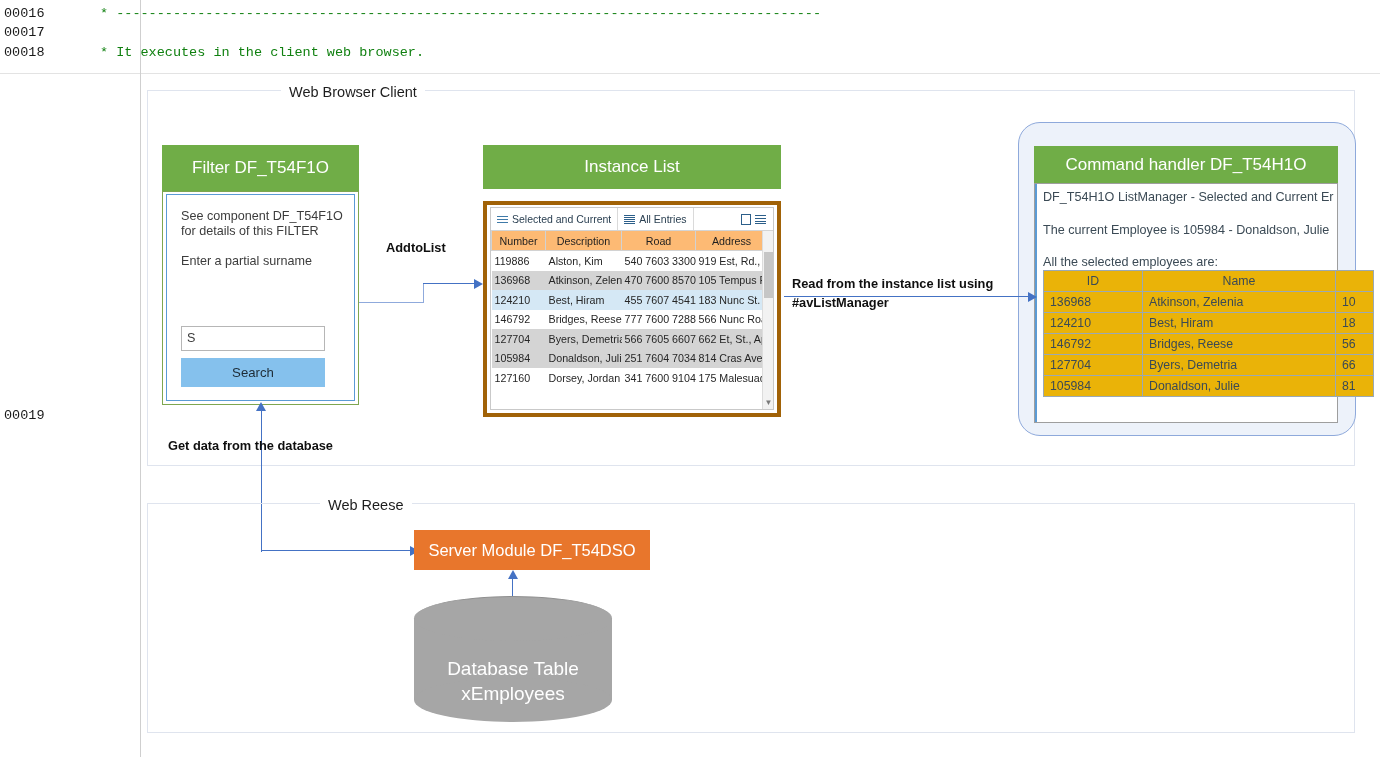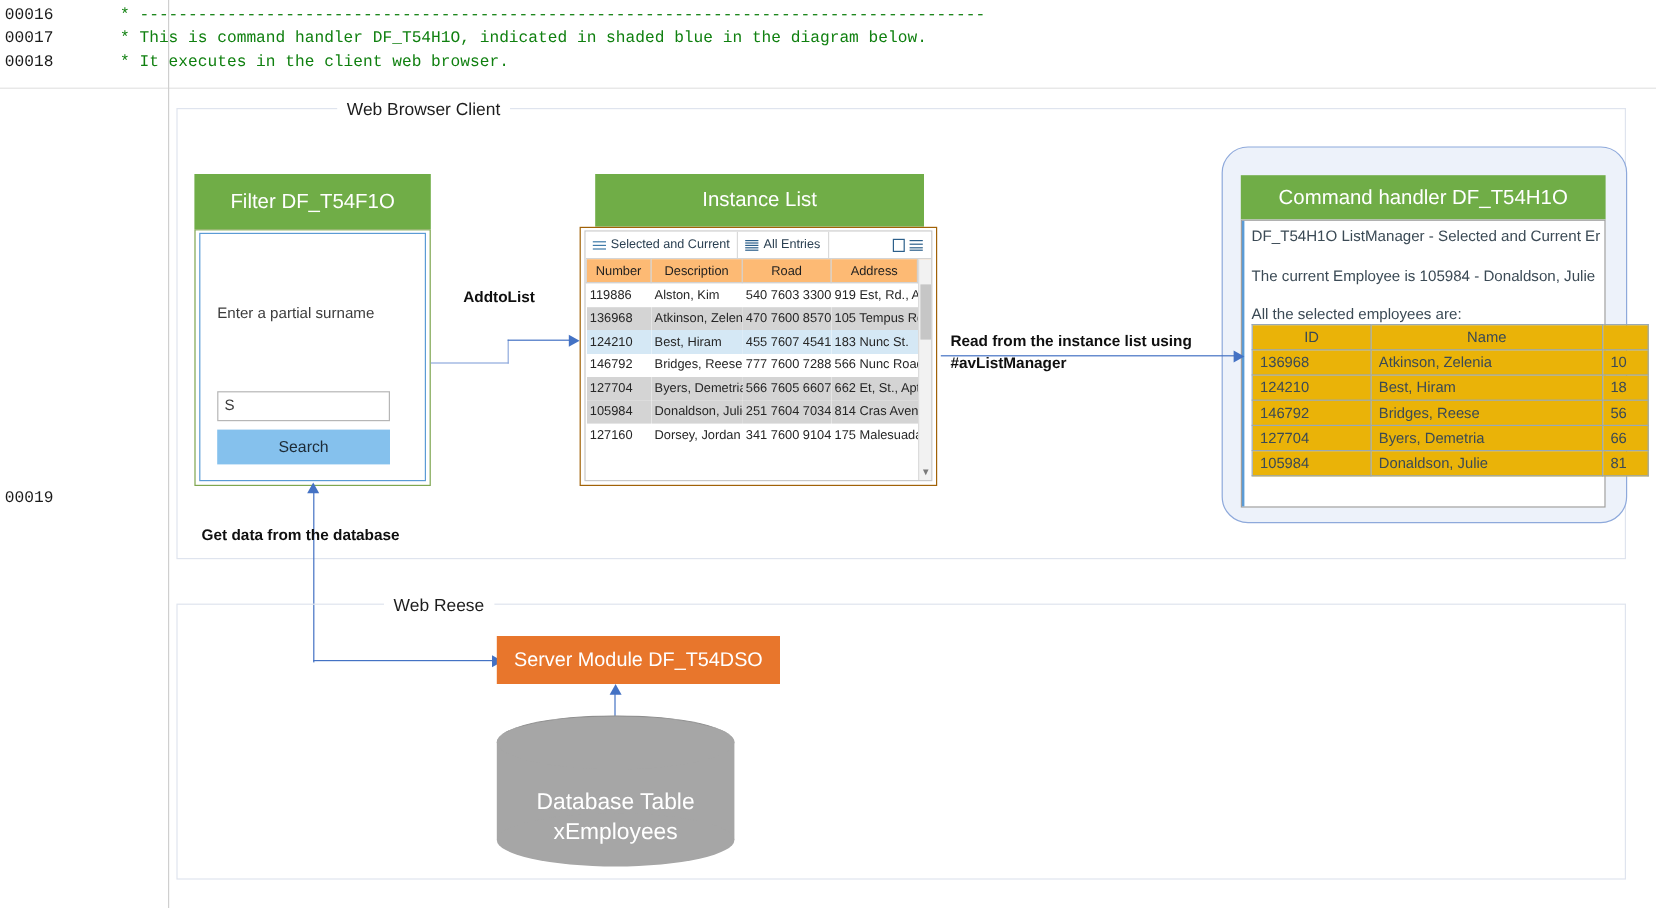--- a/index.html
+++ b/index.html
@@ -120,21 +120,22 @@
     background: #85C1ED;
     border: none;
     color: #1d2b36;
     font-size: 13.2px;
     font-family: "Liberation Sans", sans-serif;
     cursor: pointer;
   }
 
   
   #ilist-card-body {
-    border: 1px solid #a16207;
+    border: 4px solid #a16207;
+    margin-top: 12px;
   }
   #ilist-inner {
     position: absolute;
     left: 3px; top: 2px; right: 3px; bottom: 3px;
     border: 1px solid #c9c9c9;
     background: #fff;
     box-sizing: border-box;
     overflow: hidden;
   }
   #ilist-toolbar {
@@ -342,45 +343,46 @@
 </head>
 <body>
 
 <div id="code-block">
   <div class="code-line" style="top:4px;">
     <span class="ln">00016</span>
     <span class="src">* ---------------------------------------------------------------------------------------</span>
   </div>
   <div class="code-line" style="top:23px;">
     <span class="ln">00017</span>
-    <span class="src">* This is command handler DF_T54H1O, indicated in shaded blue in the diagram below.</span>
   </div>
   <div class="code-line" style="top:43px;">
     <span class="ln">00018</span>
     <span class="src">* It executes in the client web browser.</span>
   </div>
 </div>
 <div class="gutter-rule"></div>
 <div id="line19">00019</div>
 
 <div class="group-frame" style="left:147px; top:90px; width:1208px; height:376px;"></div>
 <div class="group-label" style="left:281px; top:84px;">Web  Browser Client</div>
 
 <div class="card-header" style="left:162px; top:145px; width:197px; height:46px;">
   <span>Filter DF_T54F1O</span>
 </div>
 <div class="card-body" id="filter-card-body" style="left:162px; top:191px; width:197px; height:214px;">
   <div id="filter-inner">
+    <div class="filter-text" style="left:14px; top:14px; width:165px;">See component DF_T54F1O
+for details of this FILTER</div>
     <div class="filter-text" style="left:14px; top:59px;">Enter a partial surname</div>
     <div id="filter-input" placeholder="">S</div>
     <button id="filter-search-btn">Search</button>
   </div>
 </div>
 
-<div class="card-header" style="left:483px; top:145px; width:274px; height:44px;margin-left:13px;">
+<div class="card-header" style="left:483px; top:145px; width:298px; height:44px;">
   <span>Instance List</span>
 </div>
 <div class="card-body" id="ilist-card-body" style="left:483px; top:189px; width:298px; height:216px;">
   <div id="ilist-inner">
 
     <div id="ilist-toolbar">
       <div class="tb-item">
         <span class="tb-ico">
           <i style="top:2px;"></i>
             <i style="top:5px;"></i>

